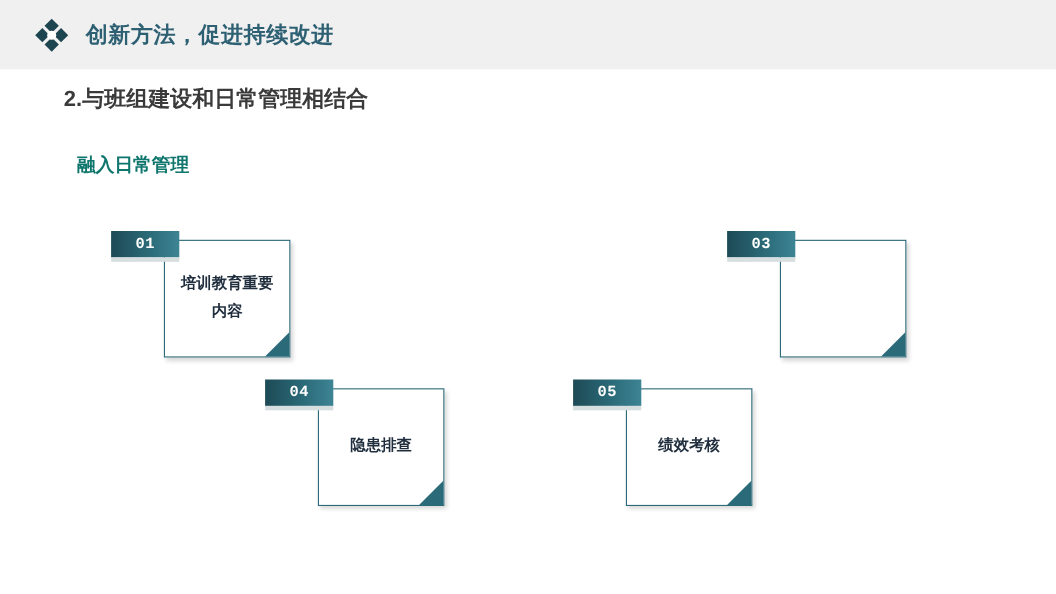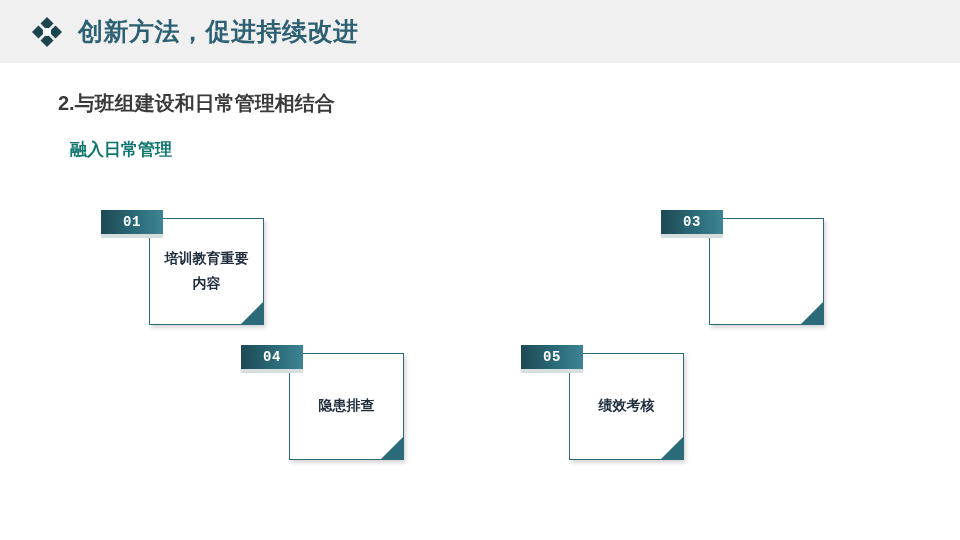--- a/index.html
+++ b/index.html
@@ -34,38 +34,37 @@
     gap: 14px;
   }
   .diamond-icon {
     width: 34px;
     height: 34px;
     position: relative;
     flex: none;
   }
   .diamond-icon svg { display: block; }
   .header-title {
-    font-size: 25px;
+    font-size: 20px;
     font-weight: bold;
     color: #2d6073;
     letter-spacing: 0.5px;
     white-space: nowrap;
     line-height: 1;
   }
 
   
   .section-heading {
     position: absolute;
     left: 58px;
     top: 76px;
     font-size: 20px;
     font-weight: bold;
     color: #3a3a3a;
     white-space: nowrap;
-    margin-top: 14px;
   }
   .sub-heading {
     position: absolute;
     left: 70px;
     top: 138px;
     font-size: 17px;
     font-weight: bold;
     color: #0f766e;
     white-space: nowrap;
   }

